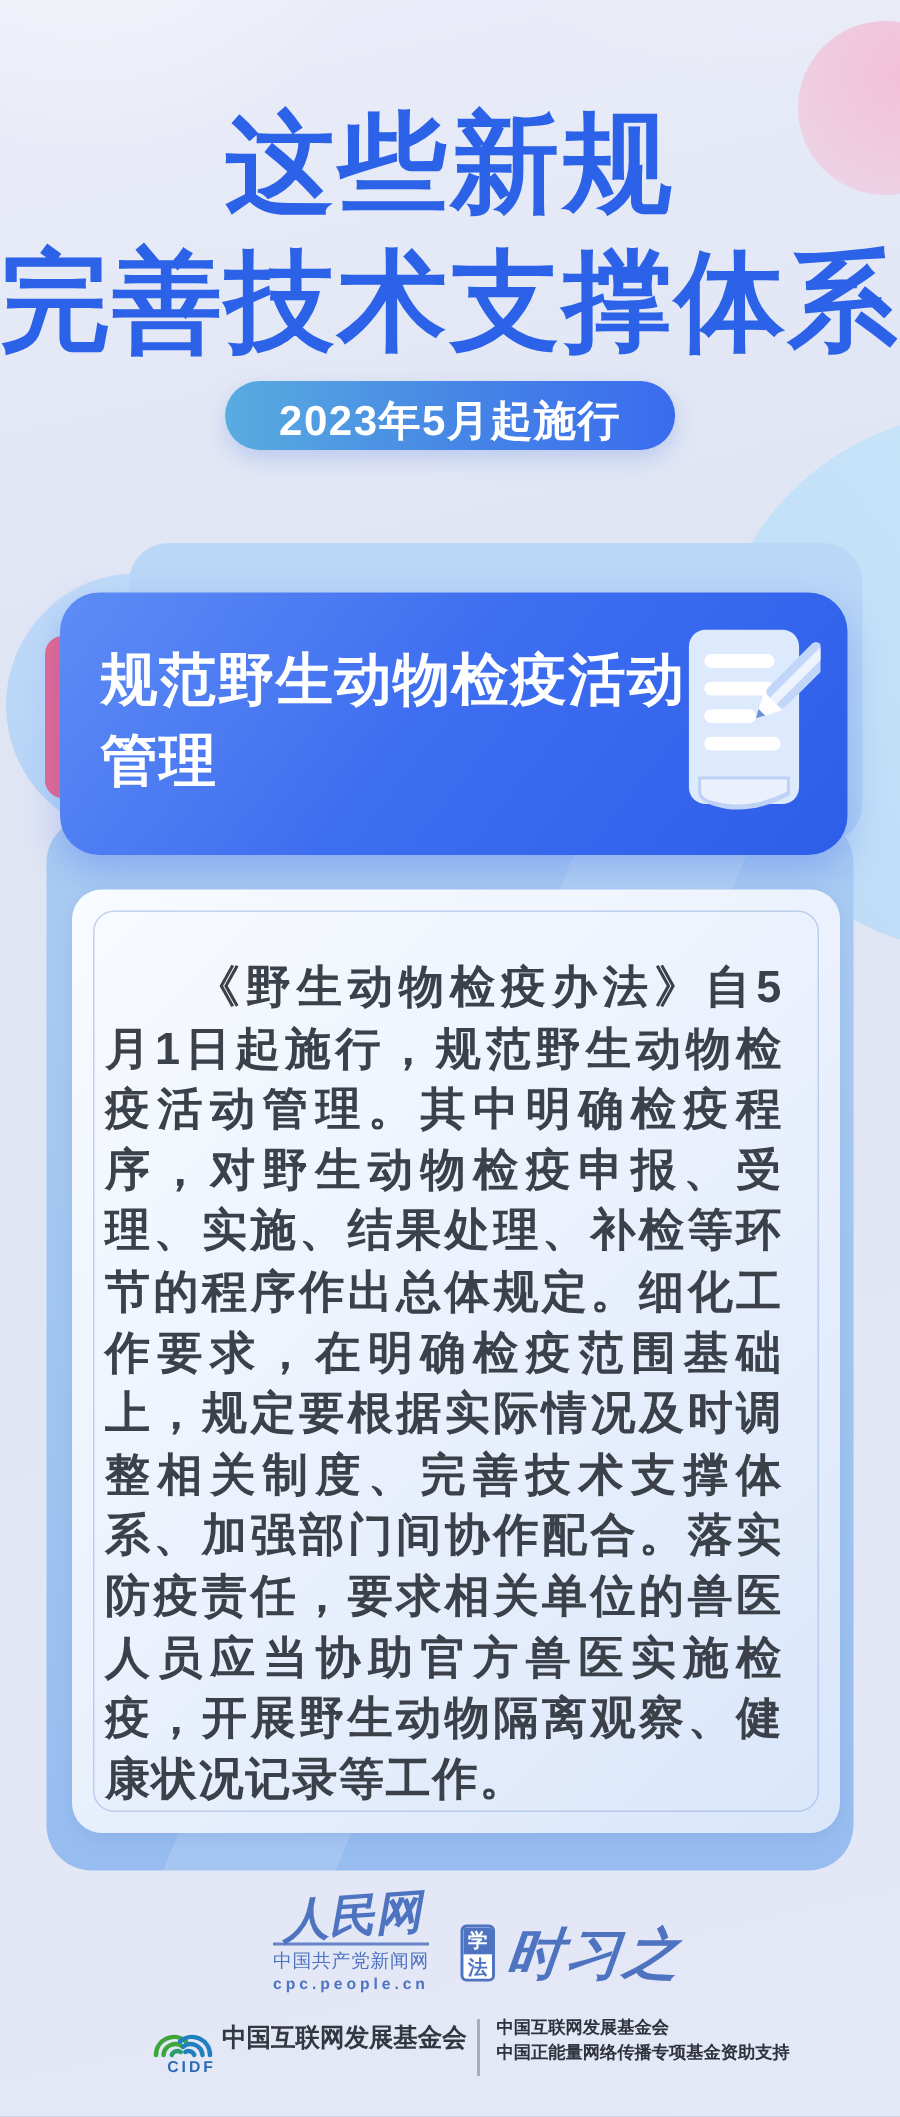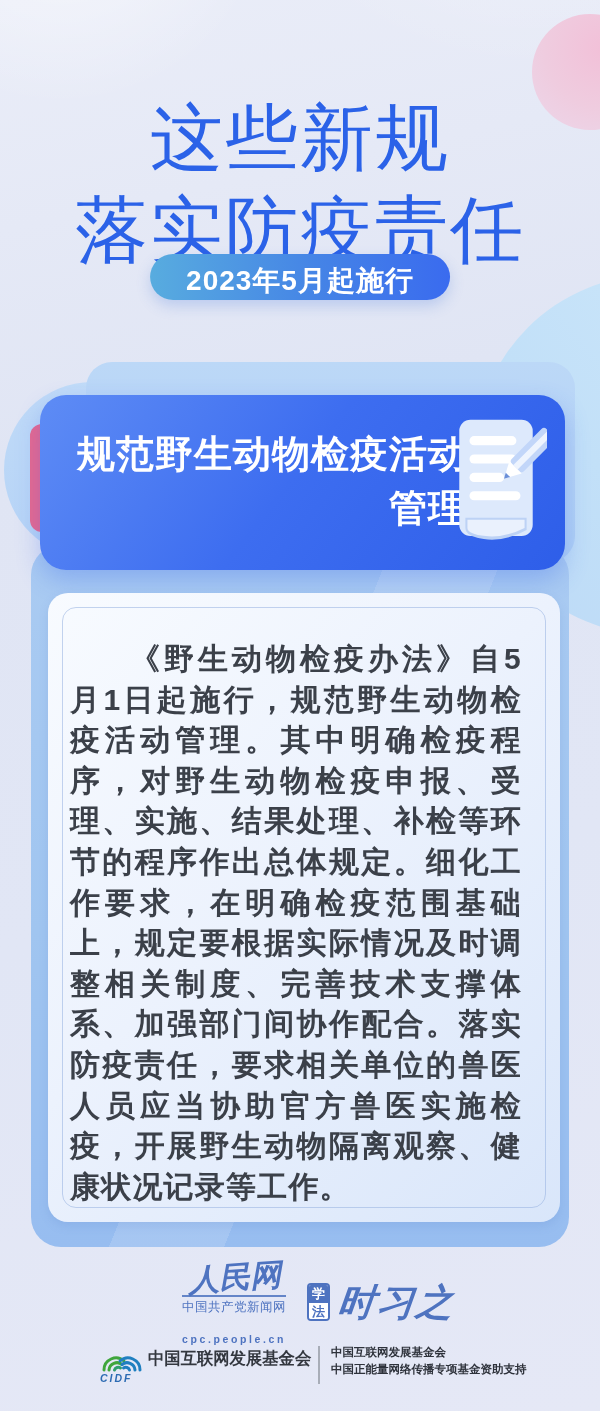--- a/index.html
+++ b/index.html
@@ -14,89 +14,89 @@
   
   .circle{position:absolute;border-radius:50%;}
   .pink-circle{left:532px;top:14px;width:116px;height:116px;
     background:radial-gradient(circle at 62% 30%, #f2c0d8 0%, #efccdf 55%, #ecd7ea 100%);}
   .blue-circle-left{left:4px;top:382px;width:176px;height:176px;
     background:linear-gradient(200deg,#c4ddf8 0%,#b5d3f6 100%);}
   .cyan-circle-right{left:475px;top:275px;width:360px;height:360px;
     background:linear-gradient(230deg,#cfe8fa 0%,#c2e0f8 60%,#bcd9f6 100%);}
   
   .main-title{position:absolute;left:0;top:64px;width:600px;text-align:center;
-    color:#2b62e8;font-weight:400;font-size:73px;line-height:92px;letter-spacing:2px;margin-top:28px;}
+    color:#2b62e8;font-weight:700;font-size:73px;line-height:92px;letter-spacing:2px;}
   
   .date-badge{position:absolute;left:50%;top:254px;transform:translateX(-50%);
     height:46px;padding:0 36px;border-radius:23px;display:flex;align-items:flex-end;
     background:linear-gradient(90deg,#58acdf 0%,#4584e6 55%,#3a6bef 100%);
     color:#ffffff;font-size:28px;font-weight:800;letter-spacing:1px;white-space:nowrap;
     box-shadow:0 6px 14px rgba(70,120,220,.25);}
   
   .shadow-card{position:absolute;left:86px;top:362px;width:489px;height:200px;
     border-radius:26px;background:linear-gradient(180deg,#bcd8f7,#aecff5);}
   .section-panel{position:absolute;left:31px;top:545px;width:538px;height:702px;
     border-radius:30px;background:linear-gradient(180deg,#aacbf2 0%,#a0c5f0 55%,#97bdf0 100%);}
   .section-panel::after{content:"";position:absolute;inset:0;border-radius:30px;
     background:linear-gradient(112deg,transparent 44%,rgba(255,255,255,.14) 44%,rgba(255,255,255,.14) 58%,transparent 58%);}
   .pink-accent-bar{position:absolute;left:30px;top:424px;width:24px;height:108px;
     border-radius:12px;background:#e8698f;}
   .header-card{position:absolute;left:40px;top:395px;width:525px;height:175px;border-radius:26px;
     background:linear-gradient(128deg,#5e8cf5 0%,#3d6df0 48%,#2e5ee9 100%);
-    box-shadow:0 10px 24px rgba(46,94,233,.28);text-align:right;}
+    box-shadow:0 10px 24px rgba(46,94,233,.28);}
   .header-title{position:absolute;left:27px;top:32px;width:400px;color:#ffffff;
     font-size:38px;line-height:54px;font-weight:800;letter-spacing:1px;}
   .doc-icon{position:absolute;right:18px;top:16px;width:102px;height:144px;}
   
   .content-card{position:absolute;left:48px;top:593px;width:512px;height:629px;border-radius:20px;
     background:linear-gradient(135deg,#f8fbff 0%,#ecf2fd 45%,#d9e6fa 100%);
     box-shadow:0 4px 10px rgba(90,130,200,.18);}
   .content-card-border{position:absolute;inset:14px;border-radius:14px;
     border:1px solid rgba(150,176,224,.55);}
   .body-paragraph{position:absolute;left:0;top:0;width:100%;margin:0;padding:46px 38px 0 22px;
     color:#3b4049;font-size:30px;line-height:40.6px;font-weight:700;letter-spacing:1.2px;
     text-align:justify;text-indent:2em;}
   
   .people-block{position:absolute;left:178px;top:1262px;width:112px;text-align:center;color:#4e73c0;}
   .people-script{font-size:31px;font-weight:700;font-style:italic;transform:rotate(-4deg);
     display:inline-block;line-height:32px;}
   .people-underline{width:104px;height:2px;background:#4e73c0;margin:1px auto 2px auto;opacity:.85;}
   .people-site{font-size:12.5px;font-weight:400;letter-spacing:.5px;white-space:nowrap;}
-  .people-domain{font-size:10.5px;font-weight:700;letter-spacing:2.6px;margin-top:17px;}
+  .people-domain{font-size:10.5px;font-weight:700;letter-spacing:2.6px;margin-top:1px;}
   .xuefa-badge{position:absolute;left:307px;top:1283px;width:23px;height:38px;
     border:2px solid #4e73c0;border-radius:4px;overflow:hidden;display:flex;flex-direction:column;}
   .xuefa-top{flex:1;background:#4e73c0;color:#fff;font-size:13px;font-weight:800;
     display:flex;align-items:center;justify-content:center;}
   .xuefa-bottom{flex:1;background:#fff;color:#4e73c0;font-size:13px;font-weight:800;
     display:flex;align-items:center;justify-content:center;}
   .shixizhi{position:absolute;left:338px;top:1278px;color:#4e73c0;font-size:37px;font-weight:800;
     font-style:italic;letter-spacing:2px;transform:skewX(-6deg);white-space:nowrap;}
   
   .cidf-icon{position:absolute;left:102px;top:1344px;width:40px;height:28px;}
-  .cidf-abbr{position:absolute;left:100px;top:1372px;width:44px;text-align:left;
-    color:#2c6bb3;font-size:10.5px;font-weight:700;letter-spacing:2px;font-style:italic;}
+  .cidf-abbr{position:absolute;left:100px;top:1372px;width:44px;text-align:right;
+    color:#2c6bb3;font-size:10.5px;font-weight:700;letter-spacing:2px;}
   .cidf-cn{position:absolute;left:148px;top:1347px;color:#33373f;font-size:17px;font-weight:800;
     letter-spacing:0;white-space:nowrap;transform:scaleX(.96);transform-origin:left;}
   .cidf-en{position:absolute;left:148px;top:1430px;color:#3a7ac2;font-size:11px;font-weight:700;white-space:nowrap;margin-left:47px;}
   .footer-divider{position:absolute;left:318px;top:1346px;width:2px;height:38px;background:#a8adb8;}
   .support-block{position:absolute;left:331px;top:1344px;color:#2e323b;font-size:11.5px;
     font-weight:800;line-height:17px;white-space:nowrap;}
 </style>
 </head>
 <body>
 
 <div class="canvas">
 
   <div class="circle pink-circle"></div>
   <div class="circle blue-circle-left"></div>
   <div class="circle cyan-circle-right"></div>
 
   <div class="main-title">
     <div>这些新规</div>
-    <div>落实防疫责任</div>
+    <div>完善技术支撑体系</div>
   </div>
 
   <div class="date-badge">
     <span>2023年5月起施行</span>
   </div>
 
   <div class="shadow-card"></div>
   <div class="section-panel"></div>
   <div class="pink-accent-bar"></div>
 

